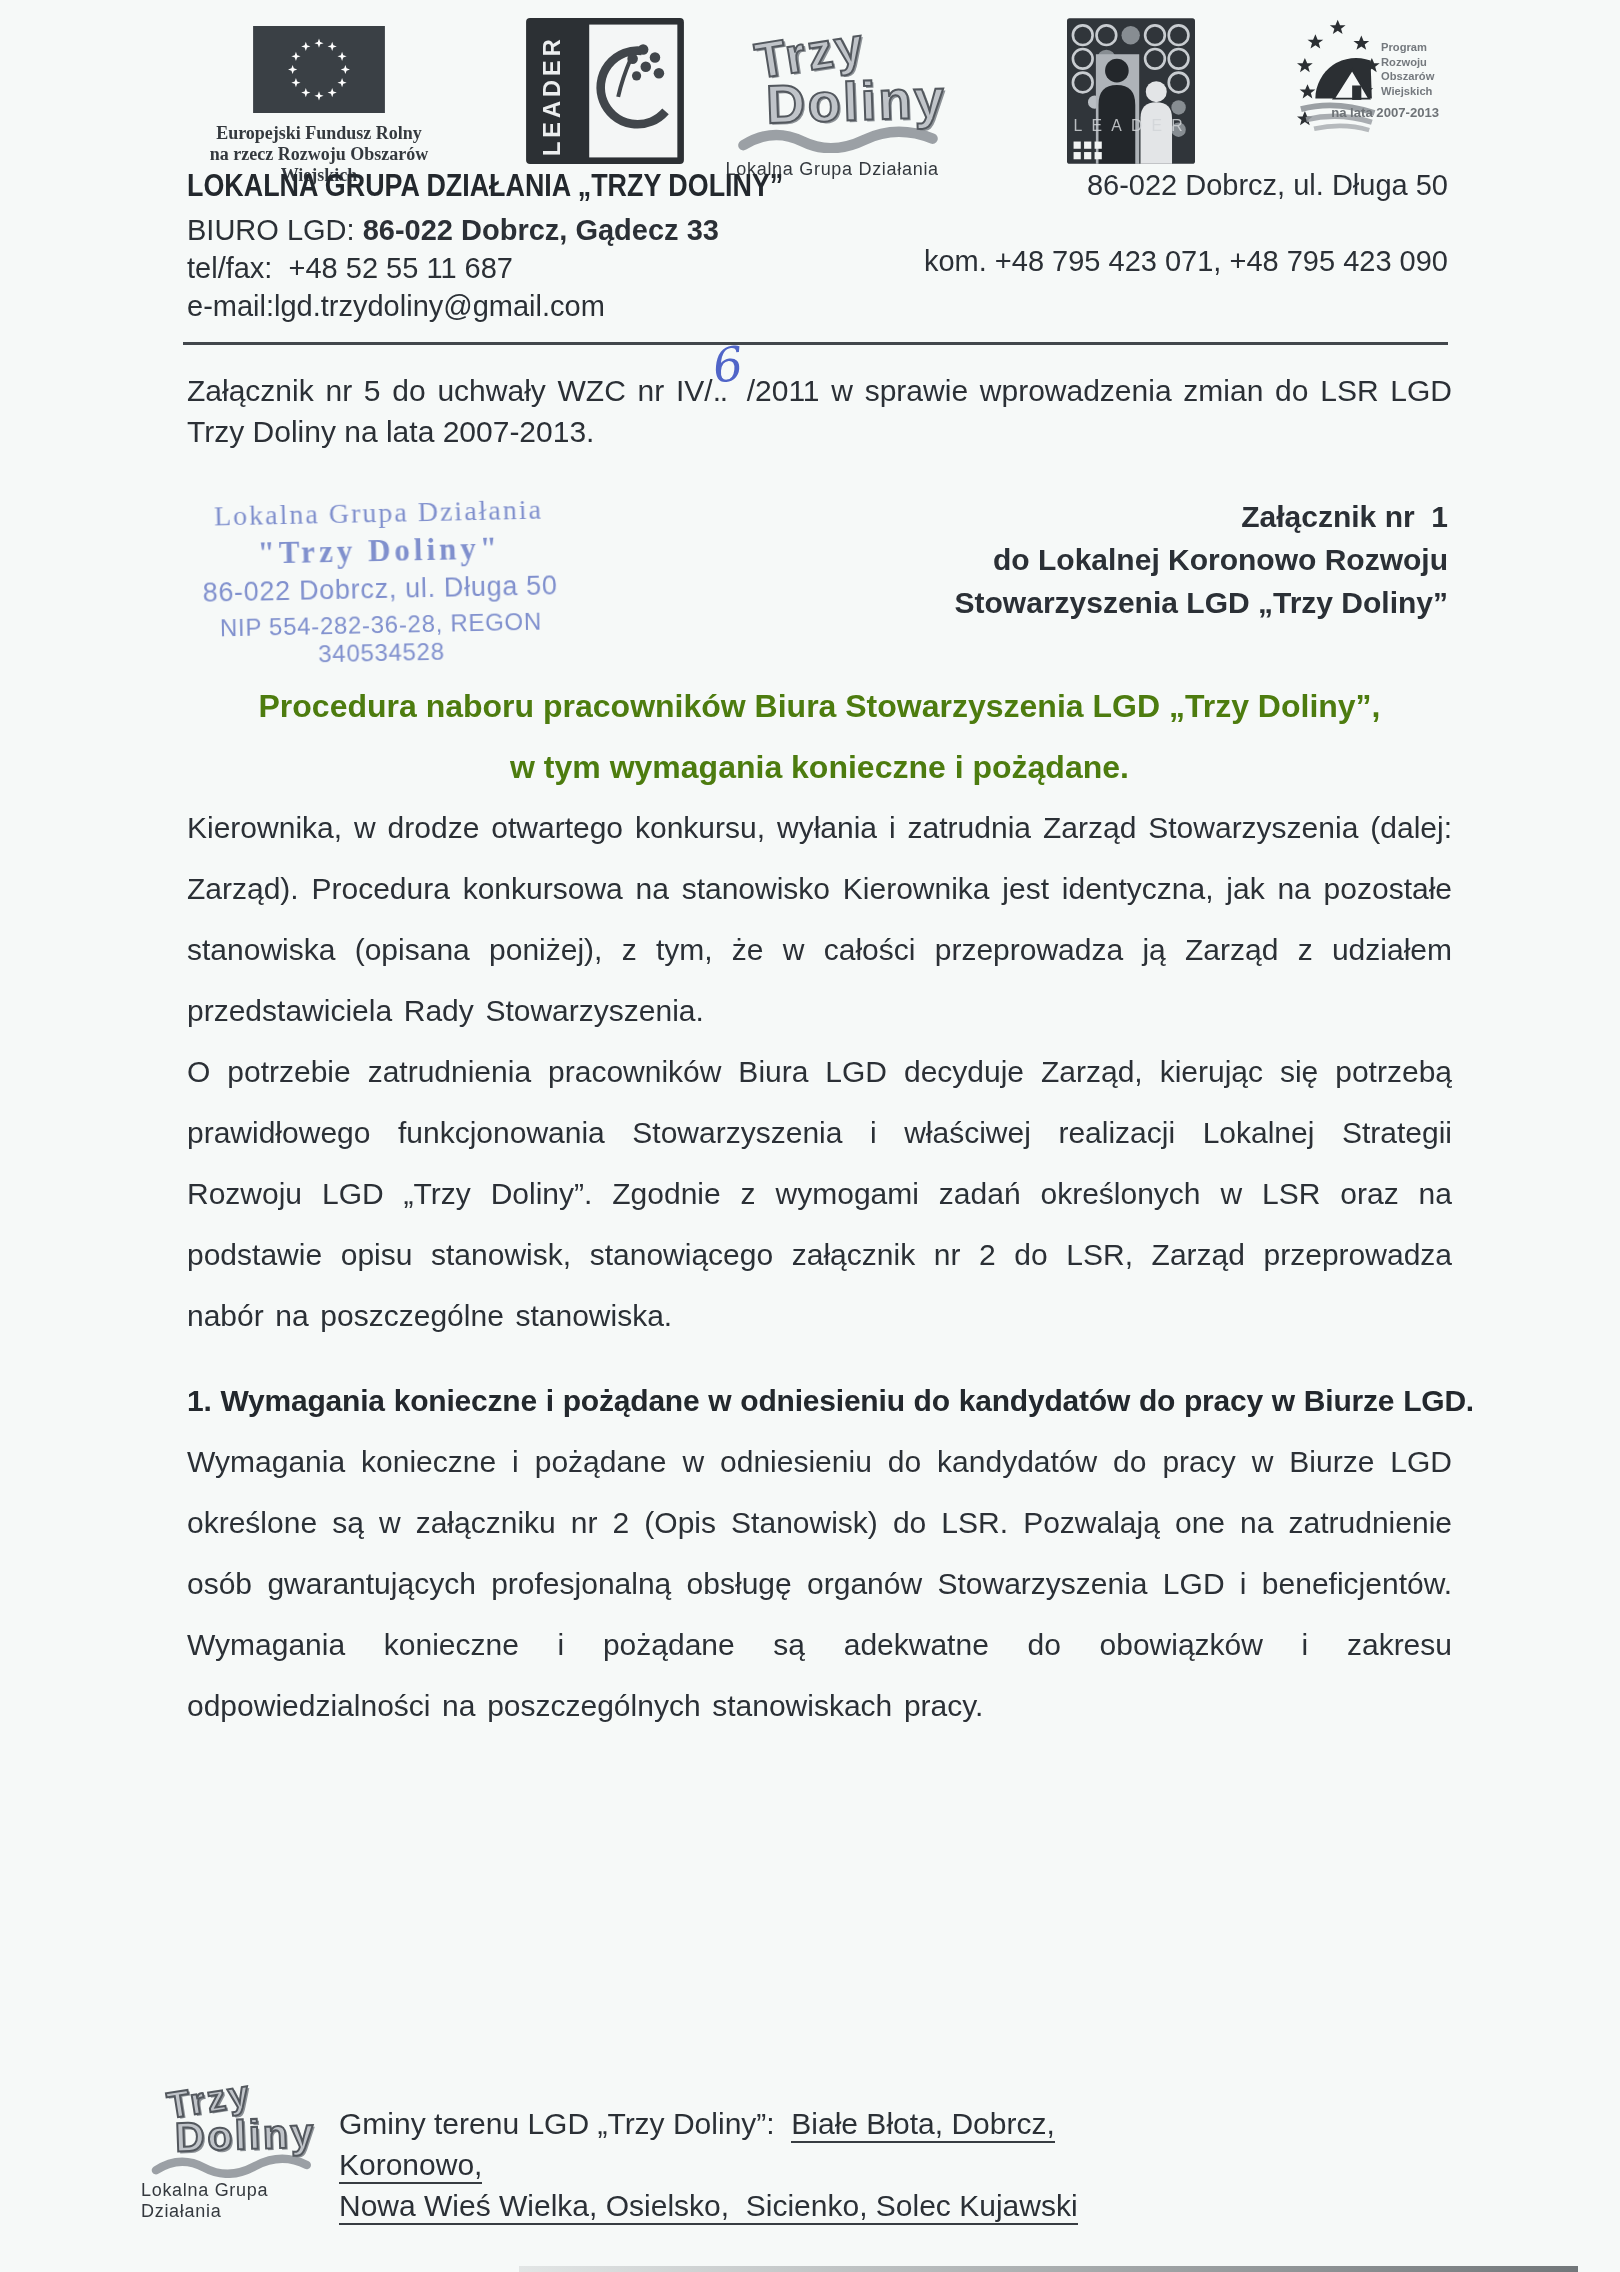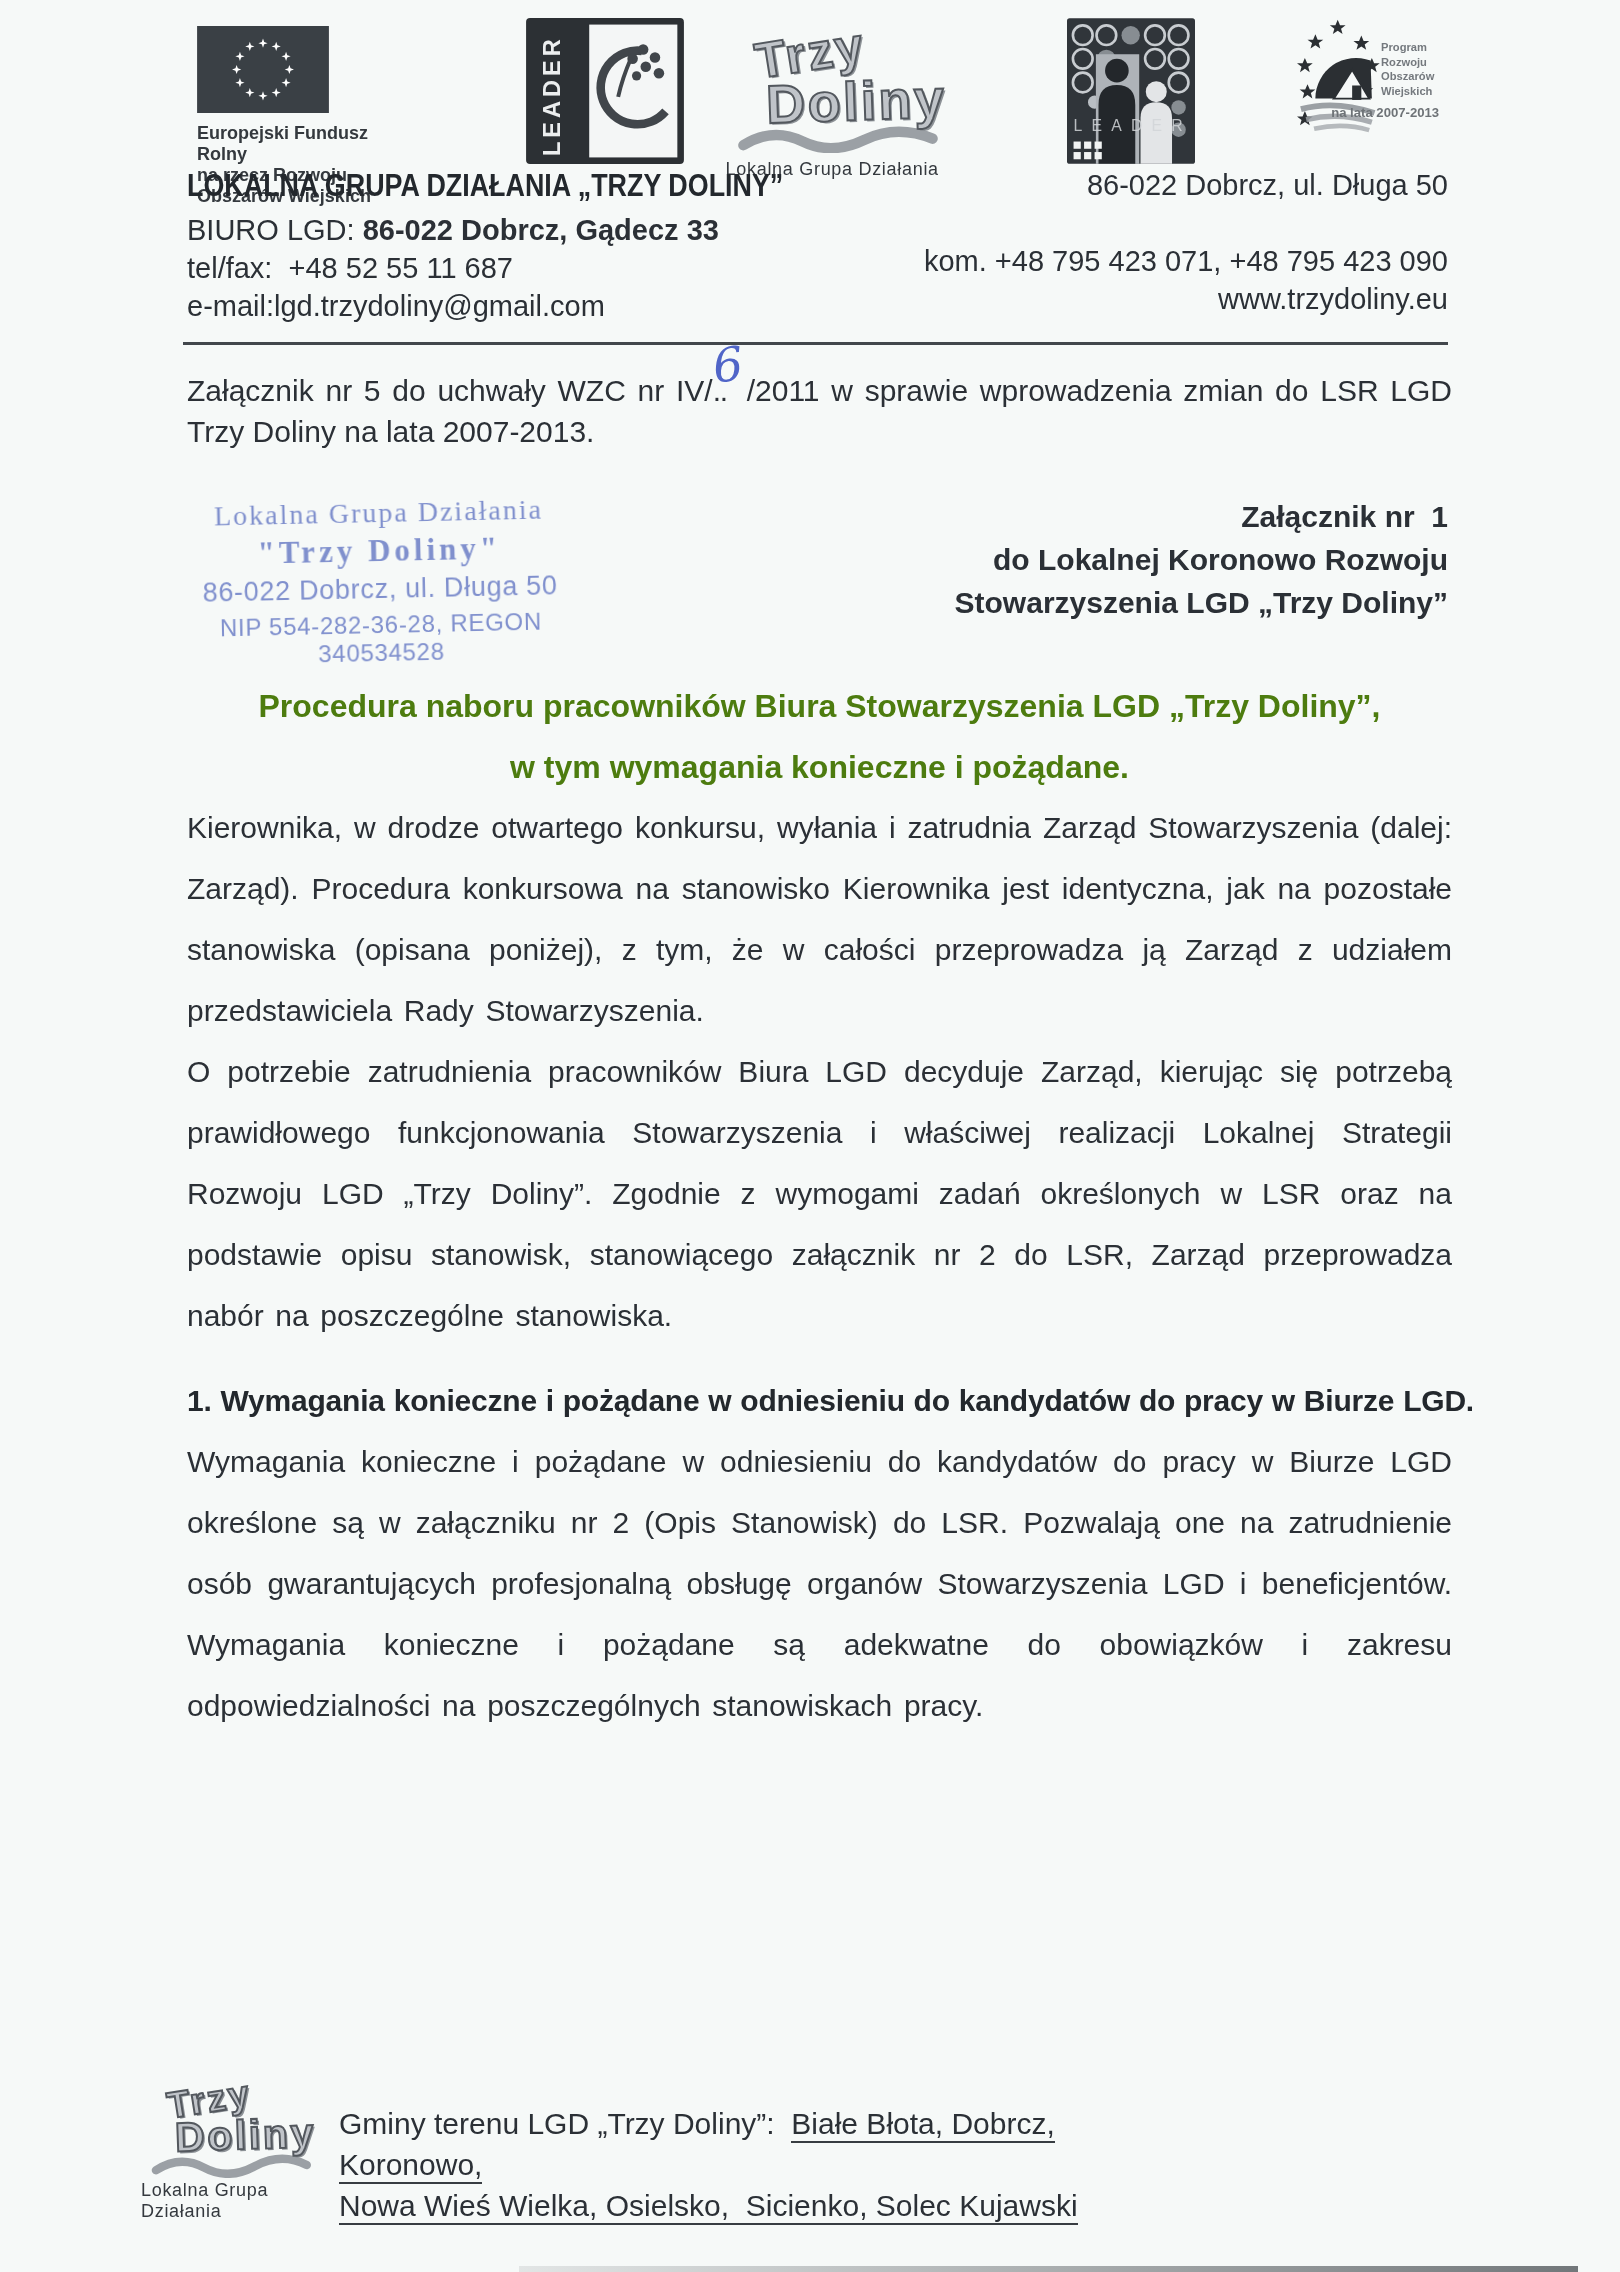--- a/index.html
+++ b/index.html
@@ -4,21 +4,21 @@
 <style>
   html,body{margin:0;padding:0;background:#d8dadb;}
   .page{
     position:relative; width:1620px; height:2273px;
     background:#f6f9f8; overflow:hidden;
     font-family:"Liberation Sans", sans-serif;
     color:#2b3036;
   }
   .abs{position:absolute;}
   
-  .eu-logo{left:197px; top:26px; width:224px; text-align:left;}
+  .eu-logo{left:207px; top:26px; width:224px; text-align:center;font-family:Liberation Serif, serif;}
   .eu-caption{margin-top:8px; font-size:18px; font-weight:bold; line-height:21px; color:#34393e;}
   .leader-logo{left:526px; top:18.4px;}
   .tdlogo{color:#c0c4c9;}
   .tdlogo .w1,.tdlogo .w2{
     font-weight:bold; -webkit-text-stroke:2px #53585e; text-shadow:2px 2px 0 #8d9297;
     display:inline-block; letter-spacing:2.6px;
   }
   .td-header{left:723px; top:24px; width:270px; height:145px;}
   .td-header .w1{font-size:50px; transform:rotate(-9deg); margin-left:32px;}
   .td-header .w2{font-size:54px; transform:rotate(-2deg); margin-left:43px; margin-top:-12px;}
@@ -195,21 +195,20 @@
     <div><span class="org-name">LOKALNA GRUPA DZIAŁANIA „TRZY DOLINY”</span></div>
     <div class="lh-line"><span>BIURO LGD: </span><span class="lh-bold">86-022 Dobrcz, Gądecz 33</span></div>
     <div class="lh-line">tel/fax: &nbsp;+48 52 55 11 687</div>
     <div class="lh-line">e-mail:lgd.trzydoliny@gmail.com</div>
   </div>
 
   <div class="abs lh-right">
     <div>86-022 Dobrcz, ul. Długa 50</div>
     <div>&nbsp;</div>
     <div>kom. +48 795 423 071, +48 795 423 090</div>
-    <div>www.trzydoliny.eu</div>
   </div>
 
   <div class="abs rule"></div>
 
   <div class="abs note">
     <span>Załącznik nr 5 do uchwały WZC nr IV/</span><span class="six-wrap"><span class="dots">..</span><span class="hand-six">6</span></span><span>/2011 w sprawie wprowadzenia zmian do LSR LGD Trzy Doliny na lata 2007-2013.</span>
   </div>
 
   <div class="abs stamp">
     <div class="s1">Lokalna Grupa Działania</div>

